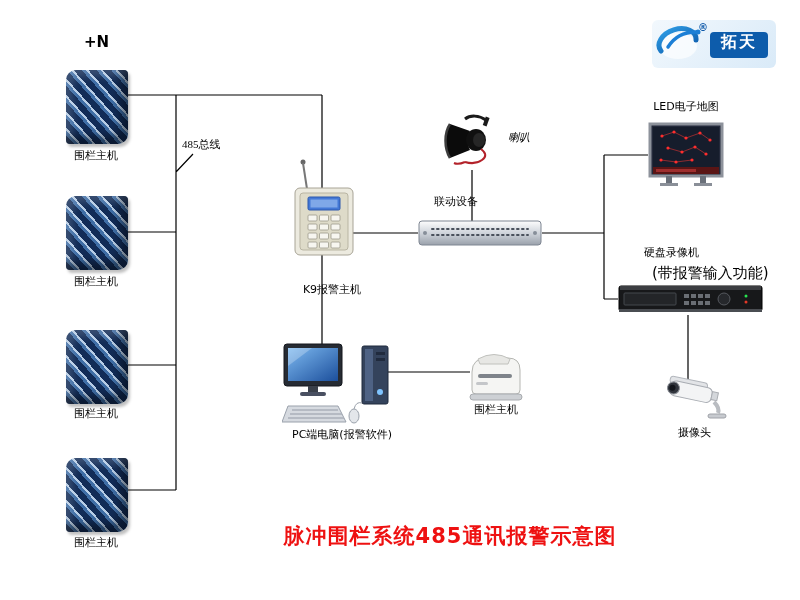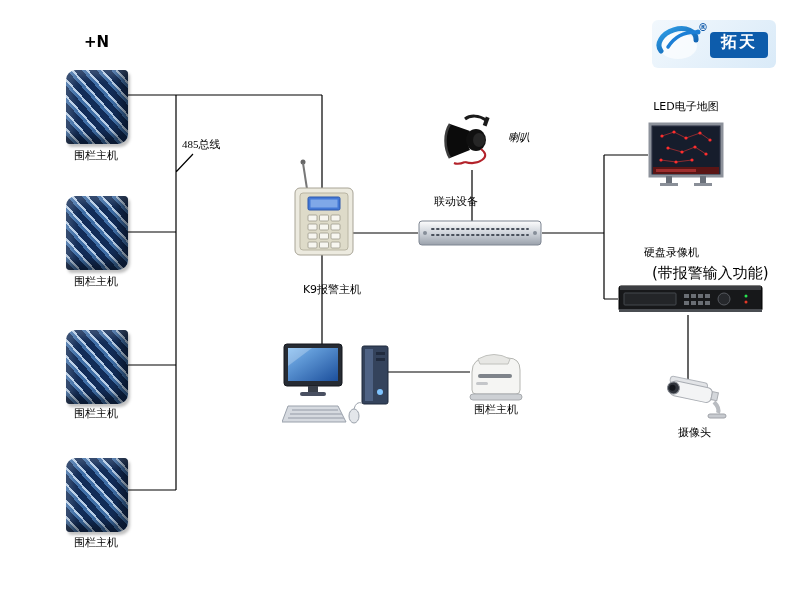--- a/index.html
+++ b/index.html
@@ -210,24 +210,26 @@
     <rect x="80" y="4" width="26" height="58" rx="2" fill="#34435c" stroke="#1f2a3c"></rect>
     <rect x="83" y="7" width="8" height="52" fill="#4e6284"></rect>
     <rect x="94" y="10" width="9" height="3" fill="#202b3e"></rect>
     <rect x="94" y="16" width="9" height="3" fill="#202b3e"></rect>
     <circle cx="98" cy="50" r="3" fill="#7fc4ff"></circle>
     <path d="M6 64 L56 64 L64 80 L0 80 Z" fill="#d6dae0" stroke="#9aa1ab"></path>
     <path d="M10 68 H56 M8 72 H60 M6 76 H62" stroke="#aab0b9" stroke-width="1.5" fill="none"></path>
     <ellipse cx="72" cy="74" rx="5" ry="7" fill="#e3e6ea" stroke="#9aa1ab"></ellipse>
     <path d="M72 67 q2 -8 8 -6" fill="none" stroke="#9aa1ab"></path>
   </svg>
+  <div class="lbl center" style="left:262px;top:429px;width:160px;">PC端电脑(报警软件)</div>
 
   <svg class="abs" style="left:464px;top:350px;" width="64" height="54" viewBox="0 0 64 54">
     <path d="M8 22 Q8 8 24 8 L44 8 Q56 8 56 20 L56 40 Q56 44 52 44 L12 44 Q8 44 8 40 Z" fill="#f5f5f3" stroke="#b5b6b2"></path>
     <path d="M14 9 Q30 0 46 9 L44 14 L16 14 Z" fill="#e7e7e4" stroke="#c0c1bd"></path>
     <rect x="14" y="24" width="34" height="4" rx="2" fill="#7e838a"></rect>
     <rect x="12" y="32" width="12" height="3" rx="1.5" fill="#c4c6c9"></rect>
     <rect x="6" y="44" width="52" height="6" rx="3" fill="#cdd0d4" stroke="#a8abaf"></rect>
   </svg>
   <div class="lbl center" style="left:452px;top:404px;width:88px;">围栏主机</div>
 
+  <div class="title">脉冲围栏系统485通讯报警示意图</div>
 
 </div>
 
 </body></html>

